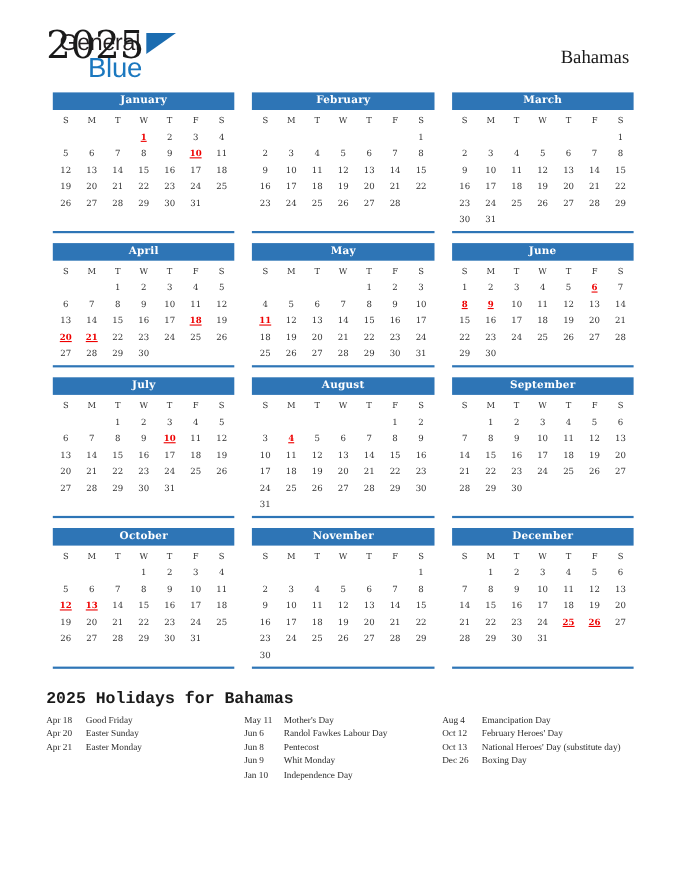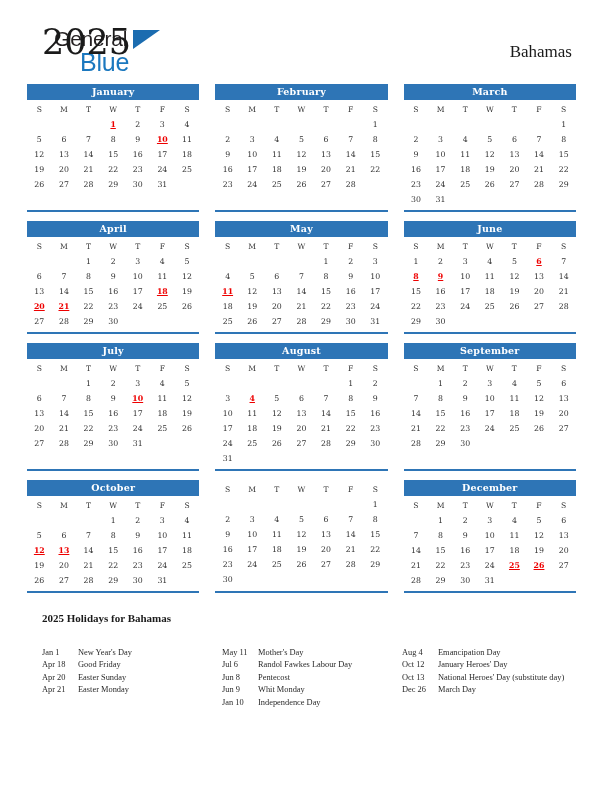--- a/index.html
+++ b/index.html
@@ -72,21 +72,21 @@
     position: absolute;
     right: 0;
     top: 20px;
     font-family: "Liberation Serif", serif;
     font-size: 17px;
     color: #1a1a1a;
   }
 
   
   .calendar-grid {
-    margin: 6px 36px 0 27px;
+    margin: 6px 36px 0 48px;
     display: grid;
     grid-template-columns: repeat(3, 1fr);
     column-gap: 16px;
   }
   .month {
     margin-bottom: 9px;
     border-bottom: 2px solid #2e75b6;
     padding-bottom: 3px;
   }
   .month-title {
@@ -127,25 +127,25 @@
     color: #ee0000;
     font-weight: 700;
     text-decoration: underline;
   }
 
   
   .holidays {
     margin: 10px 36px 0 42px;
   }
   .holidays-title {
-    font-family: Liberation Serif, serif;
+    font-family: Liberation Mono, monospace;
     font-weight: 700;
-    font-size: 11px;
+    font-size: 15px;
     color: #1a1a1a;
-    margin-bottom: 23px;
+    margin-bottom: 5px;
   }
   .holidays-columns {
     display: grid;
     grid-template-columns: 176px 176px 1fr;
     column-gap: 4px;
   }
   .holiday-item {
     display: flex;
     font-family: "Liberation Serif", serif;
     font-size: 8.4px;
@@ -816,20 +816,21 @@
             <td>28</td>
             <td>29</td>
             <td>30</td>
             <td>31</td>
             <td></td>
           </tr>
         </tbody>
       </table>
     </div>
     <div class="month">
+      <div class="month-title">November</div>
       <table class="month-table">
         <thead>
           <tr>
             <th>S</th>
             <th>M</th>
             <th>T</th>
             <th>W</th>
             <th>T</th>
             <th>F</th>
             <th>S</th>
@@ -956,43 +957,39 @@
         </tbody>
       </table>
     </div>
   </div>
 
 <div class="holidays">
   <div class="holidays-title">2025 Holidays for Bahamas</div>
   <div class="holidays-columns">
       <div>
         <div class="holiday-item">
-          <span class="holiday-date">Jan 1</span>
-          <span class="holiday-name">New Year's Day</span>
-        </div>
-        <div class="holiday-item">
           <span class="holiday-date">Apr 18</span>
           <span class="holiday-name">Good Friday</span>
         </div>
         <div class="holiday-item">
           <span class="holiday-date">Apr 20</span>
           <span class="holiday-name">Easter Sunday</span>
         </div>
         <div class="holiday-item">
           <span class="holiday-date">Apr 21</span>
           <span class="holiday-name">Easter Monday</span>
         </div>
       </div>
       <div>
         <div class="holiday-item">
           <span class="holiday-date">May 11</span>
           <span class="holiday-name">Mother's Day</span>
         </div>
         <div class="holiday-item">
-          <span class="holiday-date">Jul 6</span>
+          <span class="holiday-date">Jun 6</span>
           <span class="holiday-name">Randol Fawkes Labour Day</span>
         </div>
         <div class="holiday-item">
           <span class="holiday-date">Jun 8</span>
           <span class="holiday-name">Pentecost</span>
         </div>
         <div class="holiday-item">
           <span class="holiday-date">Jun 9</span>
           <span class="holiday-name">Whit Monday</span>
         </div>
@@ -1001,25 +998,25 @@
           <span class="holiday-name">Independence Day</span>
         </div>
       </div>
       <div>
         <div class="holiday-item">
           <span class="holiday-date">Aug 4</span>
           <span class="holiday-name">Emancipation Day</span>
         </div>
         <div class="holiday-item">
           <span class="holiday-date">Oct 12</span>
-          <span class="holiday-name">January Heroes' Day</span>
+          <span class="holiday-name">February Heroes' Day</span>
         </div>
         <div class="holiday-item">
           <span class="holiday-date">Oct 13</span>
           <span class="holiday-name">National Heroes' Day (substitute day)</span>
         </div>
         <div class="holiday-item">
           <span class="holiday-date">Dec 26</span>
-          <span class="holiday-name">March Day</span>
+          <span class="holiday-name">Boxing Day</span>
         </div>
       </div>
     </div>
 </div>
 
 </body></html>

